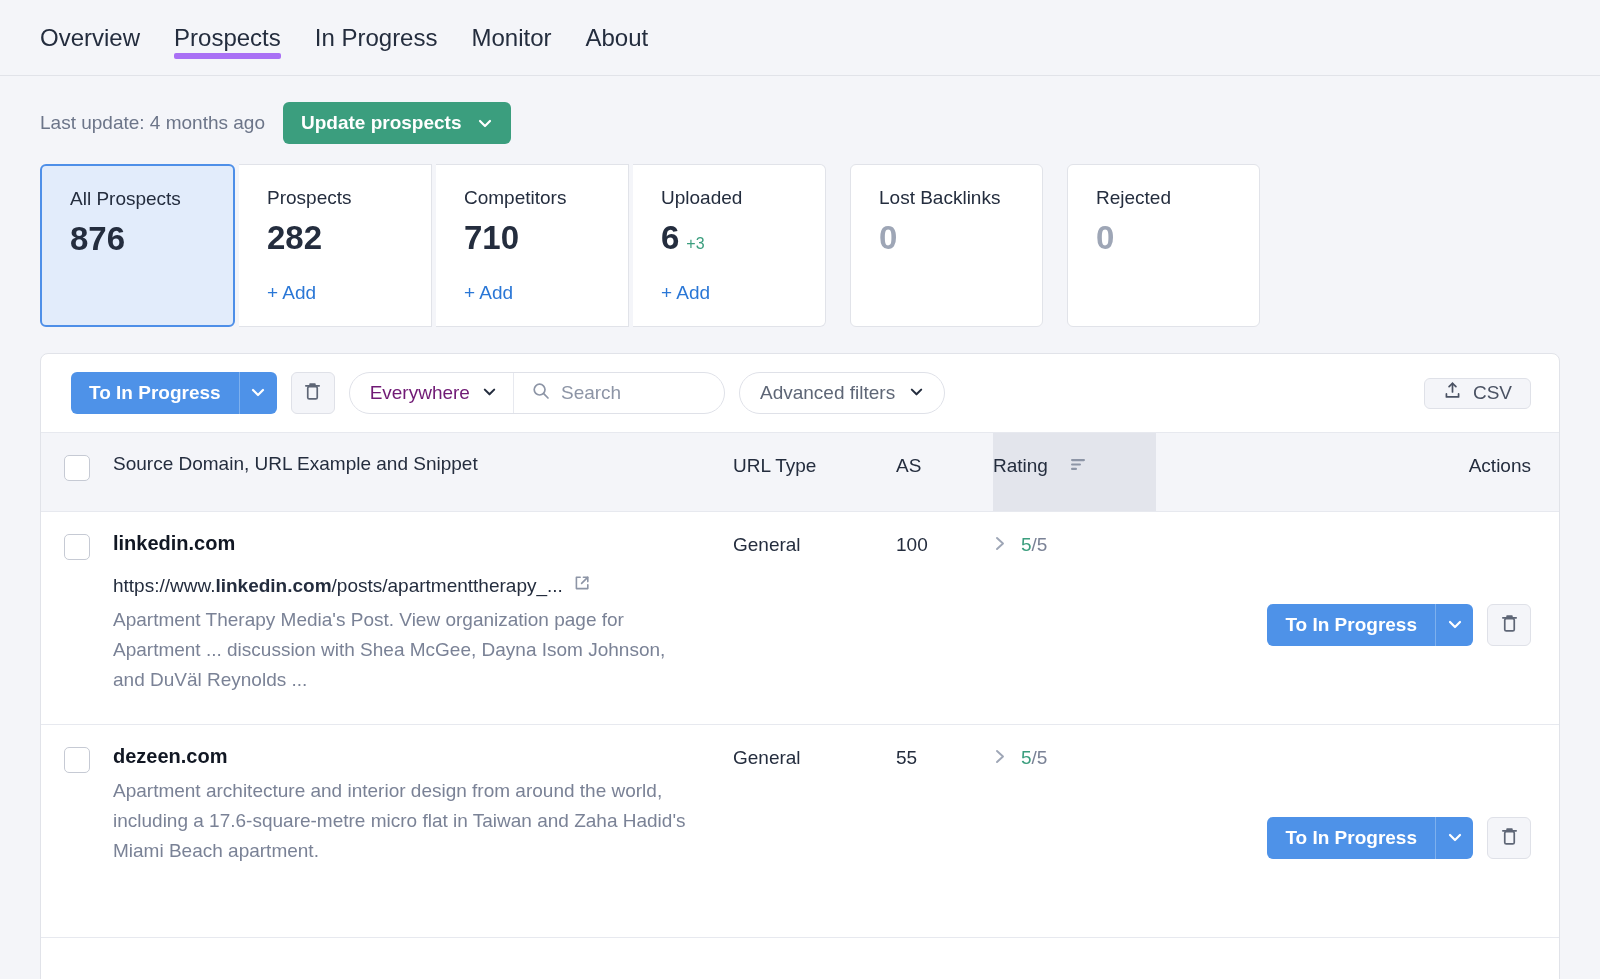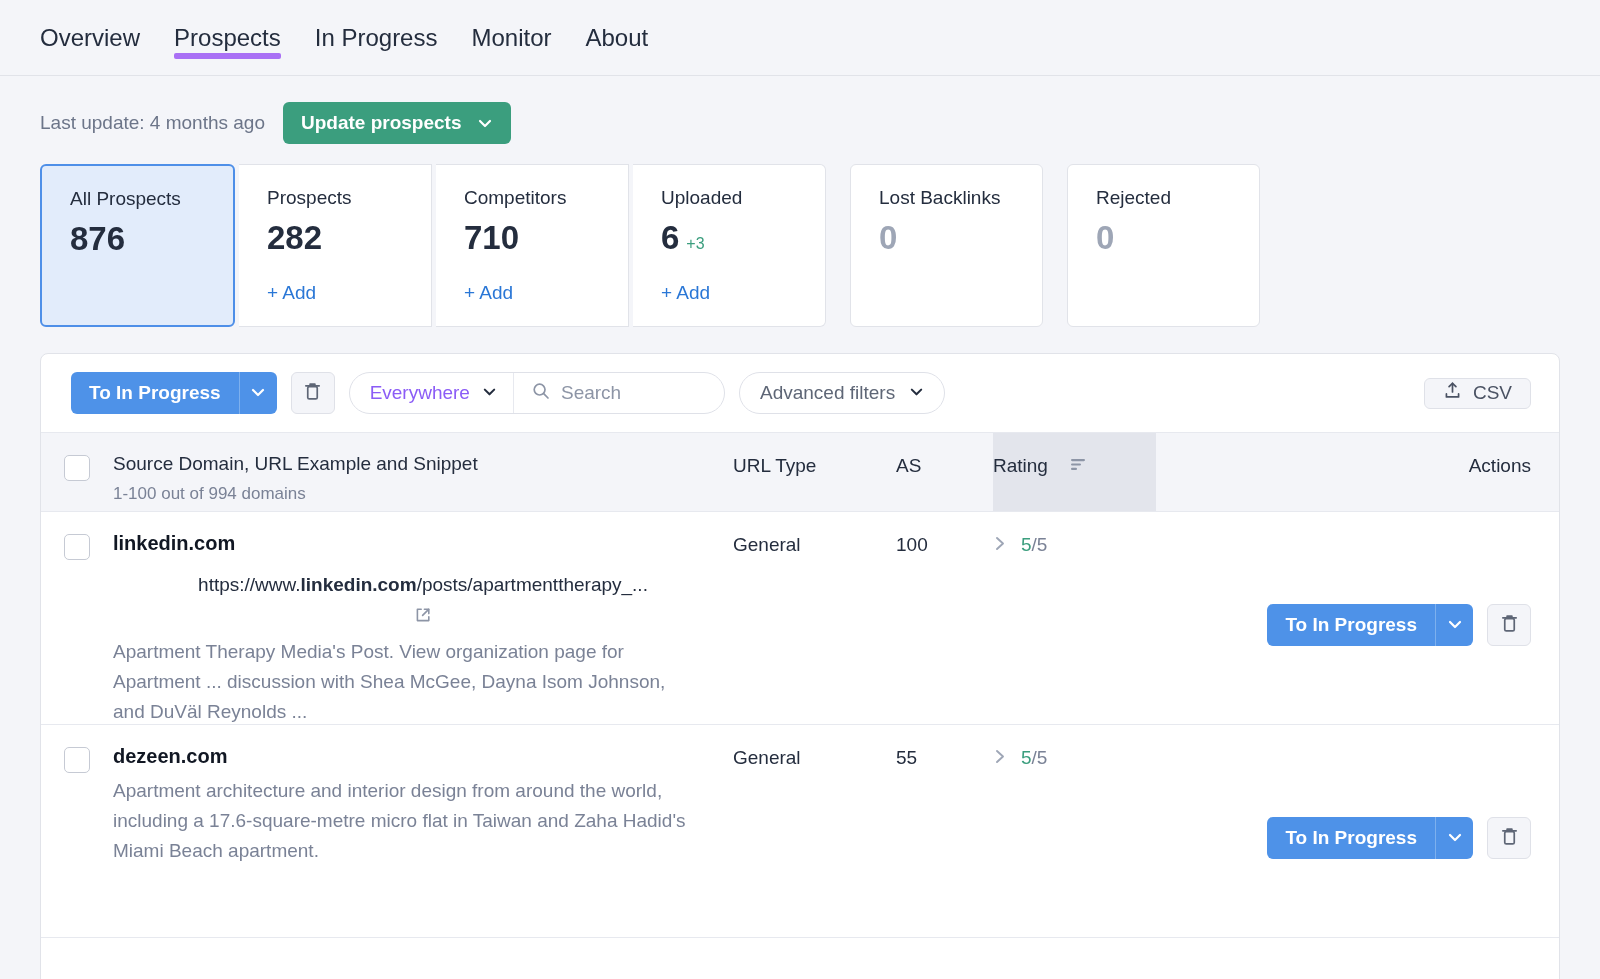--- a/index.html
+++ b/index.html
@@ -150,21 +150,21 @@
     display: flex; align-items: center;
     border: 1px solid #dfe1e8;
     border-radius: 21px;
     height: 42px;
     background: #fff;
     overflow: hidden;
   }
   .scope-select {
     display: flex; align-items: center; gap: 12px;
     padding: 0 16px 0 20px; height: 100%;
-    font-size: 19px; color: #8b5cf6; cursor: pointer;
+    font-size: 19px; color: #701a75; cursor: pointer;
     white-space: nowrap;
   }
   .group-divider { width: 1px; height: 42px; background: #e7e9ef; }
   .search-wrap {
     display: flex; align-items: center; gap: 11px;
     padding: 0 20px 0 18px; height: 100%;
     width: 210px;
   }
   .search-input {
     border: none; outline: none; font-family: inherit;
@@ -218,21 +218,21 @@
     cursor: pointer;
   }
   .th-title { font-size: 19px; color: #242d3e; }
   .th-sub { font-size: 17px; color: #7a8296; margin-top: 9px; }
   .th-rating-wrap { display: flex; align-items: center; gap: 22px; }
   .th-actions { font-size: 19px; color: #242d3e; }
 
   .domain-name { font-size: 20px; font-weight: bold; color: #111723; }
   .url-line {
     margin-top: 19px; font-size: 19px; color: #242d3e;
-    display: flex; align-items: center; gap: 10px; flex-direction: column;
+    display: flex; align-items: center; gap: 10px;
   }
   .url-line b { font-weight: bold; }
   .snippet {
     margin-top: 8px; font-size: 19px; line-height: 30px;
     color: #7a8296; max-width: 580px;
   }
   .cell-text { font-size: 19px; color: #242d3e; }
   .rating-cell { display: flex; align-items: center; gap: 13px; }
   .rating-val { font-size: 19px; color: #7a8296; }
   .rating-val b { color: #3b9e7e; font-weight: normal; }
@@ -396,21 +396,20 @@
       <span>CSV</span>
     </button>
   </div>
 
   <div class="thead">
     <div class="col-check">
       <div class="chk"></div>
     </div>
     <div class="col-domain">
       <div class="th-title">Source Domain, URL Example and Snippet</div>
-      <div class="th-sub">1-100 out of 994 domains</div>
     </div>
     <div class="col-urltype">
       <div class="th-title">URL Type</div>
     </div>
     <div class="col-as">
       <div class="th-title">AS</div>
     </div>
     <div class="col-rating">
       <div class="th-rating-wrap">
         <span class="th-title">Rating</span>

